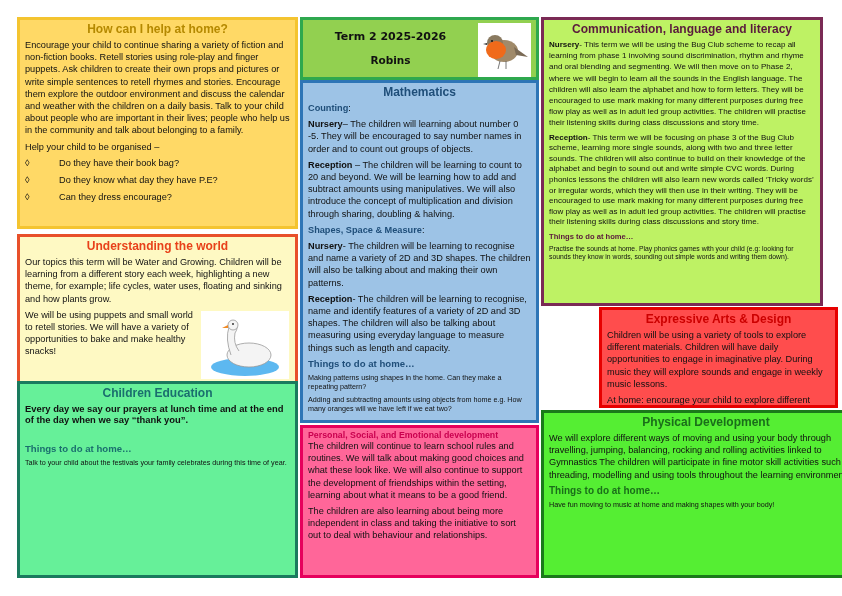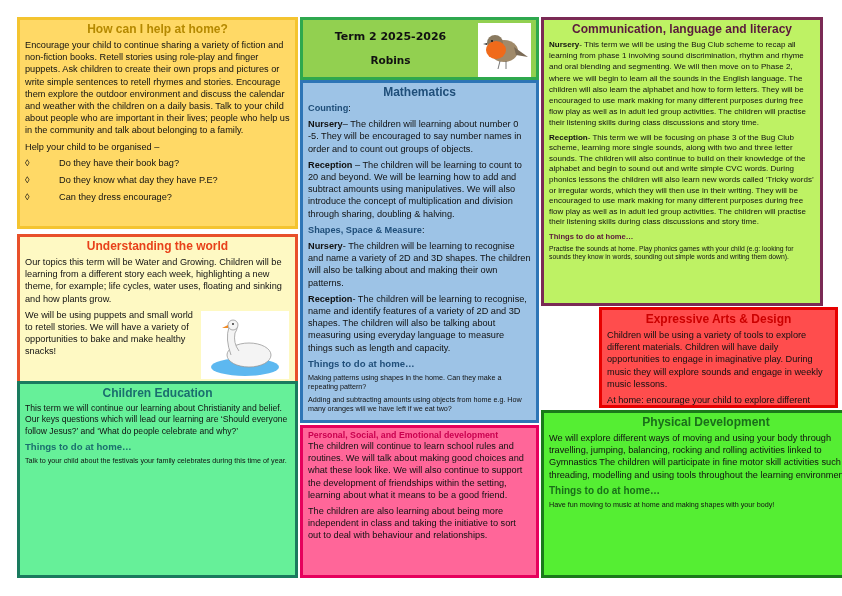--- a/index.html
+++ b/index.html
@@ -96,21 +96,21 @@
       <path d="M30 44 Q24 28 28 16 Q30 10 35 12 Q38 16 34 22 Q32 32 38 40" fill="#f4f4f4" stroke="#999" stroke-width="0.8"></path>
       <circle cx="32" cy="14" r="5" fill="#f4f4f4" stroke="#999" stroke-width="0.8"></circle>
       <path d="M27 14 L21 17 L27 17 Z" fill="#f08a24"></path>
       <circle cx="32" cy="13" r="0.9" fill="#222"></circle>
     </svg>
   </div>
 </div>
 
 <div class="box" id="re">
   <h2>Children Education</h2>
-  <p class="t8">This term we will continue our learning about Christianity and belief. Our keys questions which will lead our learning are ‘Should everyone follow Jesus?’ and ‘What do people celebrate and why?’</p>
+  <p class="bold" style="margin-bottom:18px">Every day we say our prayers at lunch time and at the end of the day when we say “thank you”.</p>
   <p class="home">Things to do at home…</p>
   <p class="t7">Talk to your child about the festivals your family celebrates during this time of year.</p>
 </div>
 
 <div class="box" id="title">
   <div class="t1">Term 2 2025-2026</div>
   <div class="t2">Robins</div>
   <div class="robin">
     <svg width="53" height="54" viewBox="0 0 53 54">
       <ellipse cx="26" cy="28" rx="14" ry="11" fill="#a08a6a"></ellipse>

